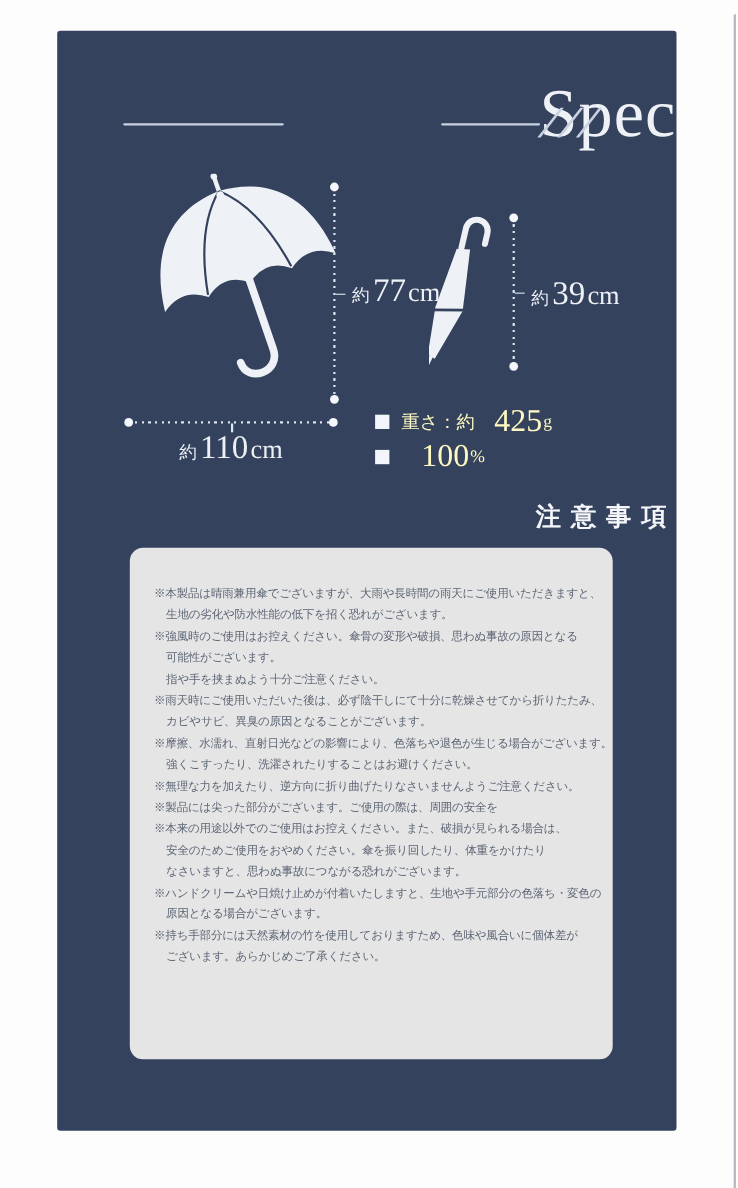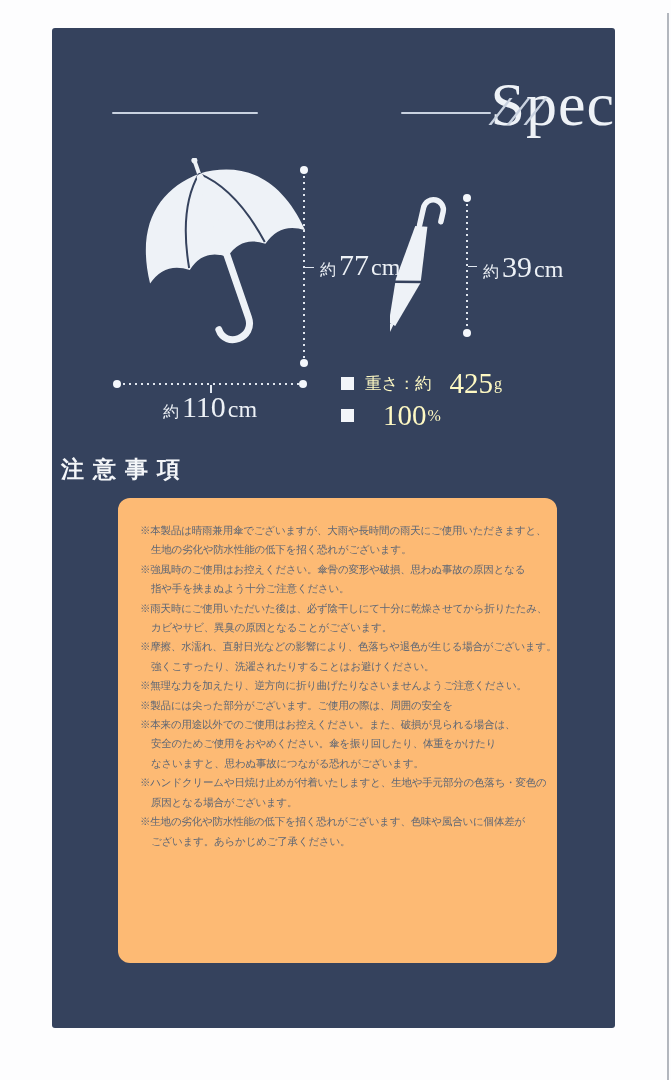--- a/index.html
+++ b/index.html
@@ -45,27 +45,27 @@
   .dim-label .unit{font-family:"Liberation Serif",serif;font-size:24px;margin-left:2px;}
   .dim-label.center{justify-content:center;}
   
   .spec-row{position:absolute;left:289px;display:flex;align-items:center;color:#fef9c3;white-space:nowrap;}
   .spec-row .bullet{width:13px;height:13px;background:#f2f5f9;margin-right:11px;align-self:center;flex:0 0 auto;}
   .spec-row .lbl{font-size:16.5px;}
   .spec-row .num{font-family:"Liberation Serif",serif;font-size:29px;line-height:1;margin-left:18px;}
   .spec-row .unit{font-family:"Liberation Serif",serif;font-size:16px;margin-left:1px;}
   
   .notice-title{
-    position:absolute;left:0;right:0;top:426px;text-align:left;
+    position:absolute;left:0;right:0;top:426px;text-align:right;
     font-size:23px;font-weight:bold;letter-spacing:9px;text-indent:9px;color:#f4f6f9;
   }
   .notice-box{
     position:absolute;left:66px;top:470px;width:439px;height:465px;
-    background:#fdba74;border-radius:12px;box-sizing:border-box;
-    padding:23px 16px 0 22px;color:#5d6675;
+    background:#e5e5e5;border-radius:12px;box-sizing:border-box;
+    padding:33px 16px 0 22px;color:#5d6675;
   }
   .notice-line{font-size:10.5px;line-height:19.4px;white-space:nowrap;letter-spacing:-0.2px;}
   .notice-line.indent{padding-left:11px;}
 </style>
 </head>
 <body>
 
 <div class="photo-edge"></div>
 
 <div class="panel">
@@ -139,29 +139,30 @@
     <span class="bullet"></span>
     <span class="num">100</span>
     <span class="unit">%</span>
   </div>
 
   <div class="notice-title">注意事項</div>
   <div class="notice-box">
       <div class="notice-line">※本製品は晴雨兼用傘でございますが、大雨や長時間の雨天にご使用いただきますと、</div>
       <div class="notice-line indent">生地の劣化や防水性能の低下を招く恐れがございます。</div>
       <div class="notice-line">※強風時のご使用はお控えください。傘骨の変形や破損、思わぬ事故の原因となる</div>
+      <div class="notice-line indent">可能性がございます。</div>
       <div class="notice-line indent">指や手を挟まぬよう十分ご注意ください。</div>
       <div class="notice-line">※雨天時にご使用いただいた後は、必ず陰干しにて十分に乾燥させてから折りたたみ、</div>
       <div class="notice-line indent">カビやサビ、異臭の原因となることがございます。</div>
       <div class="notice-line">※摩擦、水濡れ、直射日光などの影響により、色落ちや退色が生じる場合がございます。</div>
       <div class="notice-line indent">強くこすったり、洗濯されたりすることはお避けください。</div>
       <div class="notice-line">※無理な力を加えたり、逆方向に折り曲げたりなさいませんようご注意ください。</div>
       <div class="notice-line">※製品には尖った部分がございます。ご使用の際は、周囲の安全を</div>
       <div class="notice-line">※本来の用途以外でのご使用はお控えください。また、破損が見られる場合は、</div>
       <div class="notice-line indent">安全のためご使用をおやめください。傘を振り回したり、体重をかけたり</div>
       <div class="notice-line indent">なさいますと、思わぬ事故につながる恐れがございます。</div>
       <div class="notice-line">※ハンドクリームや日焼け止めが付着いたしますと、生地や手元部分の色落ち・変色の</div>
       <div class="notice-line indent">原因となる場合がございます。</div>
-      <div class="notice-line">※生地の劣化や防水性能の低下を招く恐れがございます、色味や風合いに個体差が</div>
+      <div class="notice-line">※持ち手部分には天然素材の竹を使用しておりますため、色味や風合いに個体差が</div>
       <div class="notice-line indent">ございます。あらかじめご了承ください。</div>
     </div>
 
 </div>
 
 </body></html>

